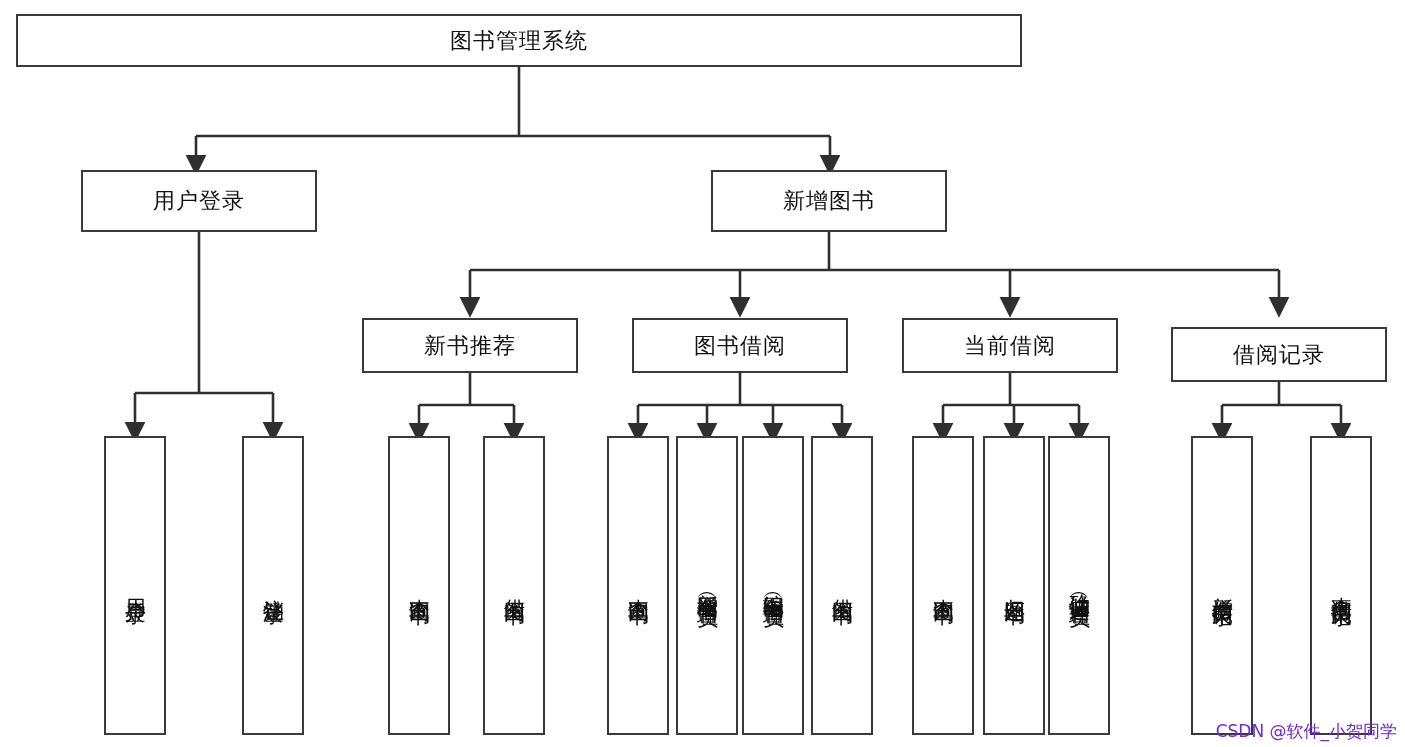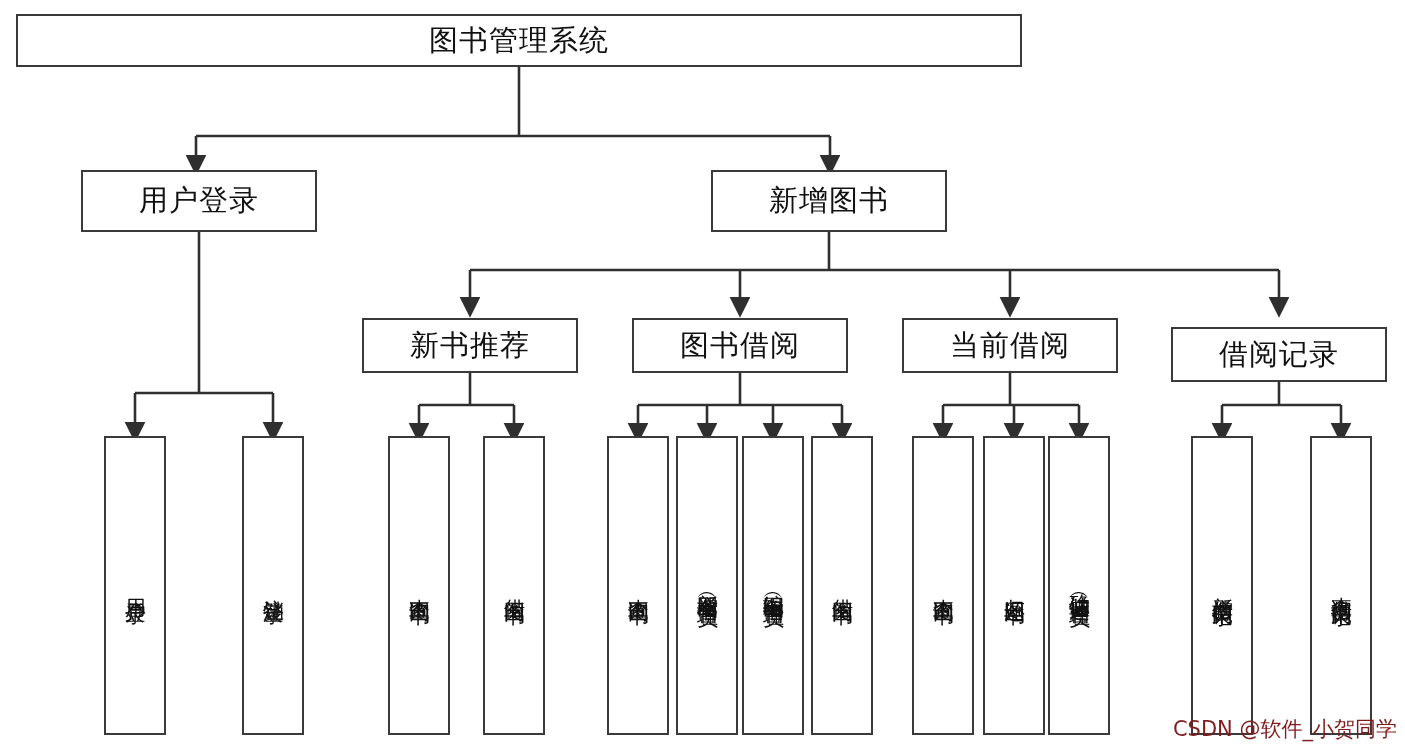--- a/index.html
+++ b/index.html
@@ -29,43 +29,43 @@
     position: absolute;
     box-sizing: border-box;
     background: #ffffff;
     border: 2px solid #3a3a3a;
     display: flex;
     align-items: center;
     justify-content: center;
     color: #111111;
   }
   .node.horiz {
-    font-size: 29px;
+    font-size: 22px;
     letter-spacing: 1px;
     text-align: center;
   }
   .node.vert {
     writing-mode: vertical-rl;
     text-orientation: upright;
     font-size: 21px;
     line-height: 1.18;
     letter-spacing: 2px;
     padding: 6px 0;
   }
   .node.vert .vtext {
     writing-mode: vertical-rl;
     text-orientation: upright;
     white-space: nowrap;
   }
   #watermark {
     position: absolute;
     right: 8px;
     bottom: 4px;
-    font-size: 21px;
-    color: #7f1d1d;
+    font-size: 17px;
+    color: #6d28d9;
     white-space: nowrap;
     user-select: none;
     margin-left: 24px;
   }
 </style>
 </head>
 <body>
 
 <div id="canvas">
 

